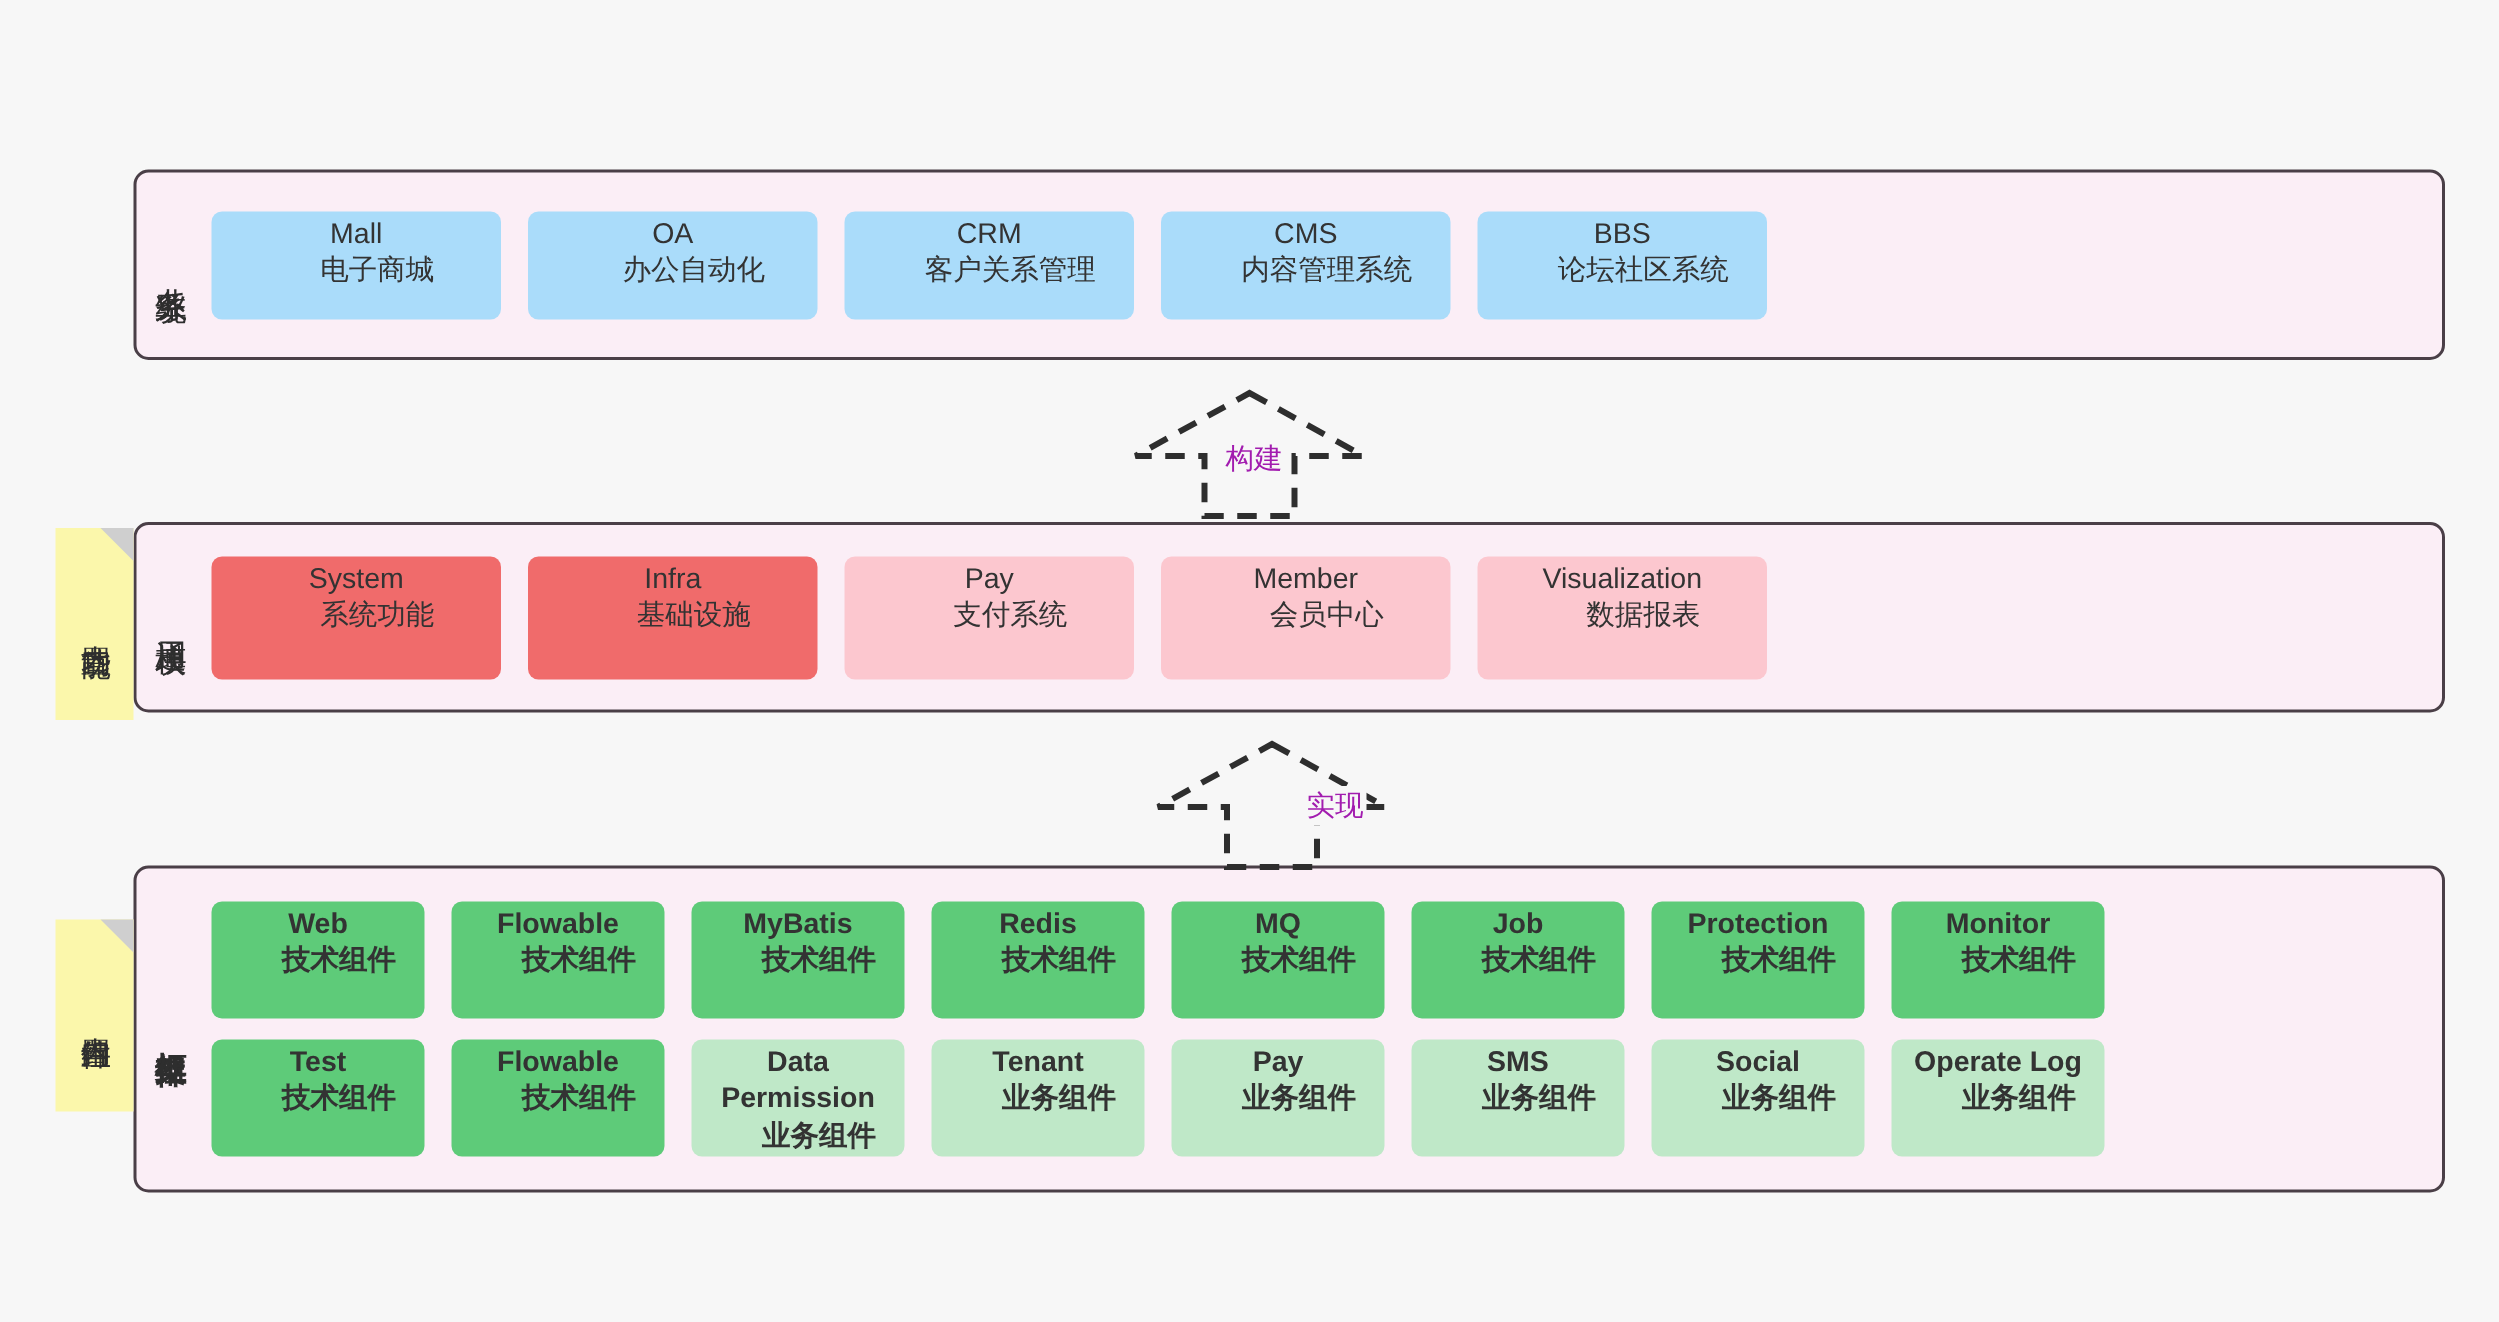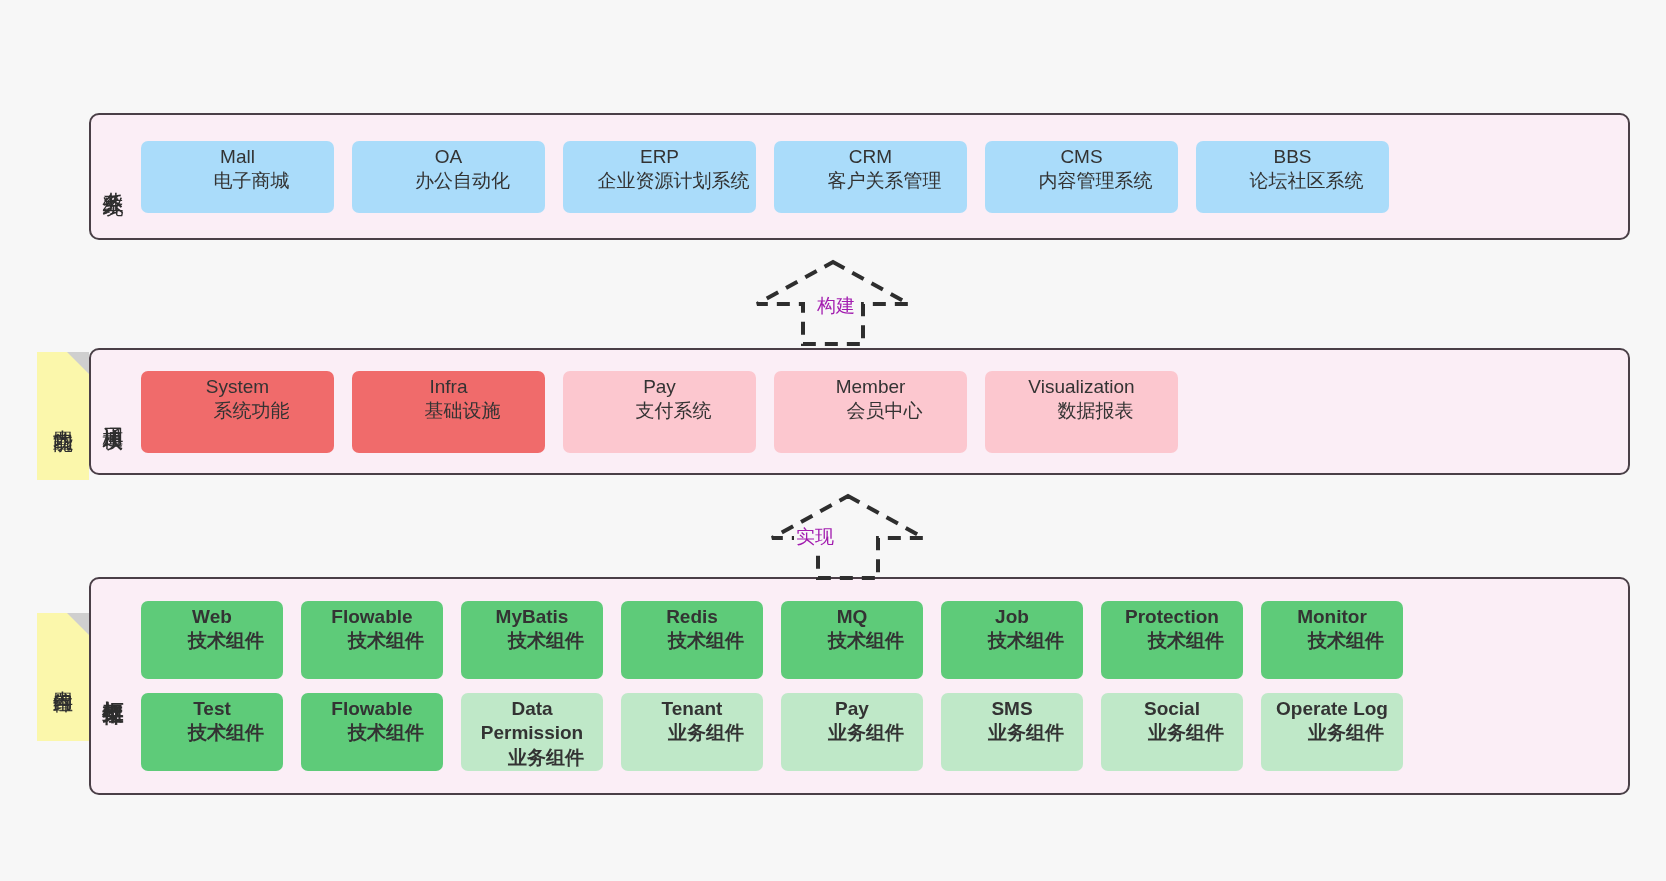--- a/index.html
+++ b/index.html
@@ -127,40 +127,36 @@
     font-size: 19px;
     color: #a21caf;
     background: #f7f7f7;
     padding: 0 2px;
     white-space: nowrap;
     z-index: 4;
   }
   #arrow-build  { left: 753px; top: 258px; width: 160px; height: 88px; }
   #label-build  { left: 815px; top: 293px; }
   #arrow-impl   { left: 768px; top: 492px; width: 160px; height: 88px; }
-  #label-impl   { left: 794px; top: 524px; }
+  #label-impl   { left: 869px; top: 524px; }
 </style>
 </head>
 <body>
 
 <div class="layer" id="layer-business">
   <div class="layer-title">业务系统</div>
   <div class="layer-body">
     <div class="row" id="row-business">
         <div class="cell c-blue">
           <span class="cell-title">Mall</span>
           <span class="cell-sub">电子商城</span>
         </div>
         <div class="cell c-blue">
           <span class="cell-title">OA</span>
           <span class="cell-sub">办公自动化</span>
-        </div>
-        <div class="cell c-blue">
-          <span class="cell-title">ERP</span>
-          <span class="cell-sub">企业资源计划系统</span>
         </div>
         <div class="cell c-blue">
           <span class="cell-title">CRM</span>
           <span class="cell-sub">客户关系管理</span>
         </div>
         <div class="cell c-blue">
           <span class="cell-title">CMS</span>
           <span class="cell-sub">内容管理系统</span>
         </div>
         <div class="cell c-blue">

